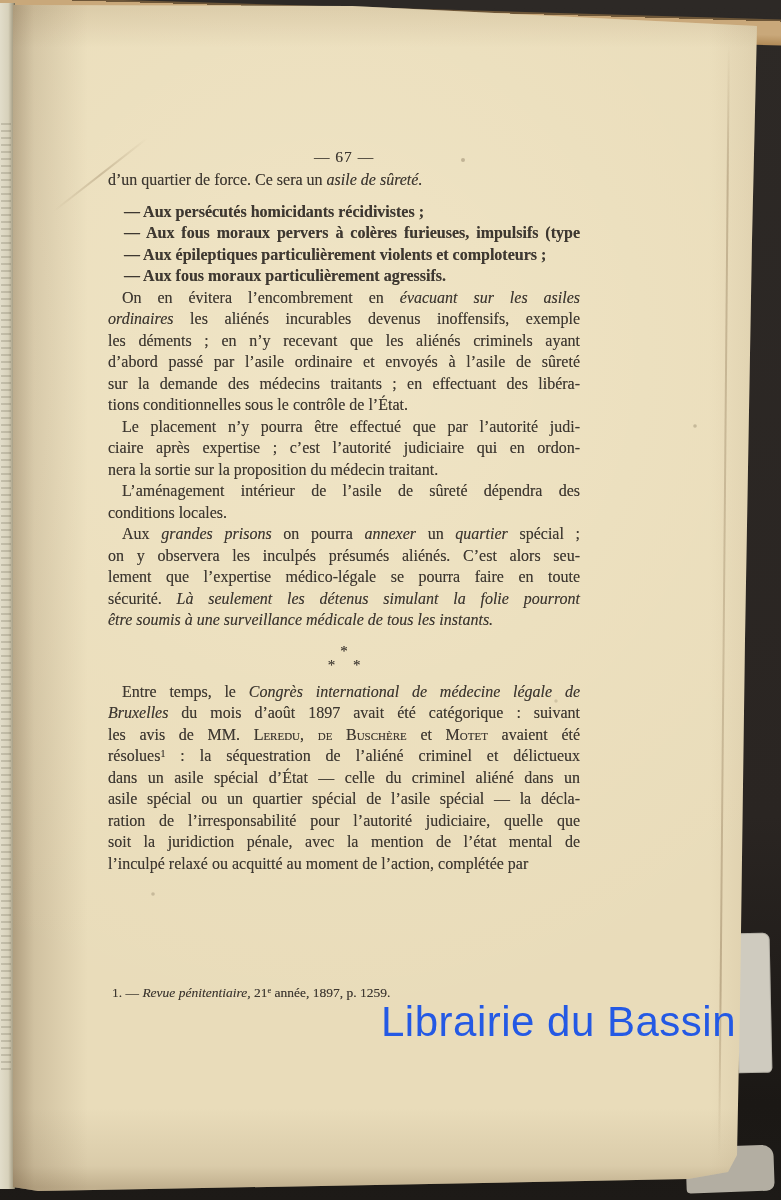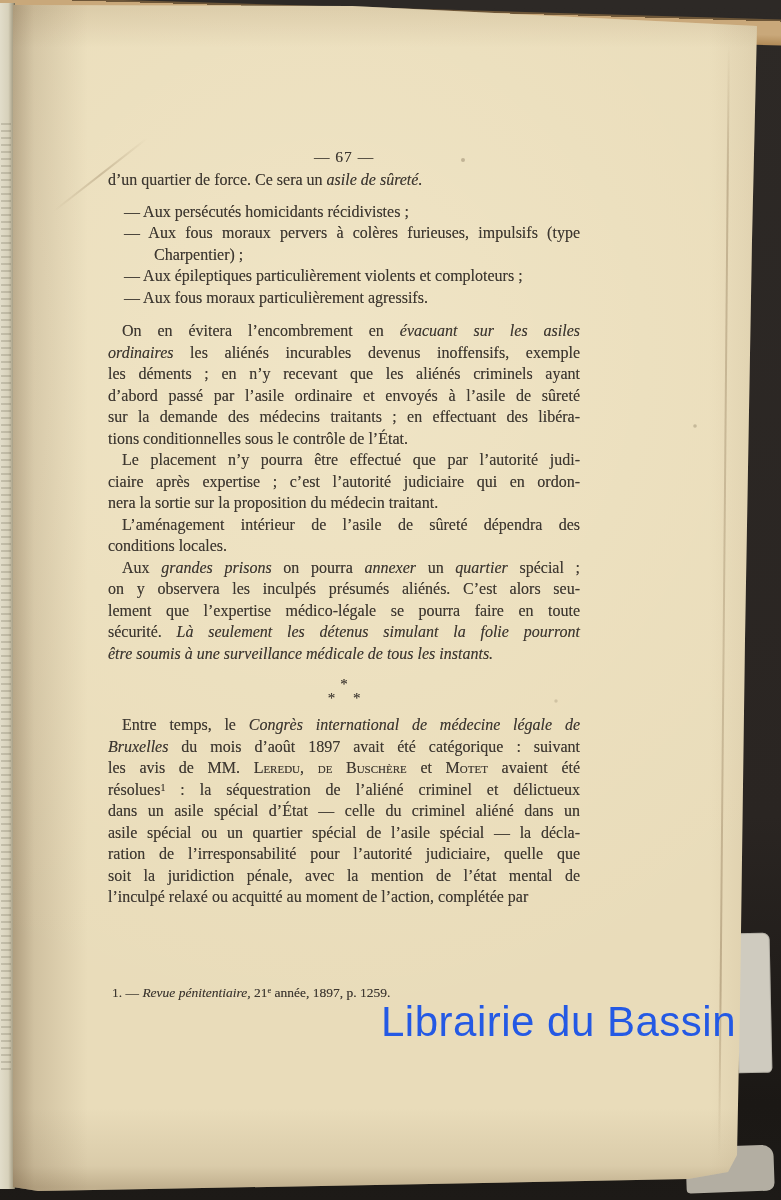--- a/index.html
+++ b/index.html
@@ -64,21 +64,21 @@
   }
   .text{
     position:absolute;left:108px;top:169px;width:472px;z-index:4;
     font-size:16px;line-height:21.5px;color:var(--ink);
     text-shadow:0 0 .6px rgba(62,56,49,.55);
   }
   .line{text-align:justify;text-align-last:justify;}
   .line.last{text-align-last:left;}
   .line.indent{text-indent:14px;}
   .para{margin:0;}
-  .list{margin:10px 0 12px;}
+  .list{margin:10px 0 0;font-weight:bold;}
   .item .line{padding-left:46px;}
   .item .line.ifirst{text-indent:-30px;}
   .asterism{margin:13px 0 9px;text-align:center;font-size:15px;line-height:14px;color:var(--ink);}
   .arow1{letter-spacing:7px;padding-left:7px;}
   .it{font-style:italic;font-family:Liberation Serif, serif;}
   .sc{font-variant:small-caps;margin-top:44px;}
   .sup{font-size:.62em;vertical-align:.45em;line-height:0;}
   .footnote{
     position:absolute;left:112px;top:984px;width:472px;z-index:4;
     font-size:13.5px;line-height:18px;color:var(--ink);text-shadow:0 0 .5px rgba(62,56,49,.5);
@@ -106,21 +106,20 @@
     <div class="text" id="text-block">
         <div class="para">
           <div class="line last"><span>d’un quartier de force. Ce sera un </span><span class="it">asile de sûreté.</span></div>
         </div>
         <div class="list">
           <div class="item">
             <div class="line last ifirst"><span>— Aux persécutés homicidants récidivistes ;</span></div>
           </div>
           <div class="item">
             <div class="line ifirst"><span>— Aux fous moraux pervers à colères furieuses, impulsifs (type</span></div>
-            <div class="line last"><span>Charpentier) ;</span></div>
           </div>
           <div class="item">
             <div class="line last ifirst"><span>— Aux épileptiques particulièrement violents et comploteurs ;</span></div>
           </div>
           <div class="item">
             <div class="line last ifirst"><span>— Aux fous moraux particulièrement agressifs.</span></div>
           </div>
         </div>
         <div class="para">
           <div class="line indent"><span>On en évitera l’encombrement en </span><span class="it">évacuant sur les asiles</span></div>

